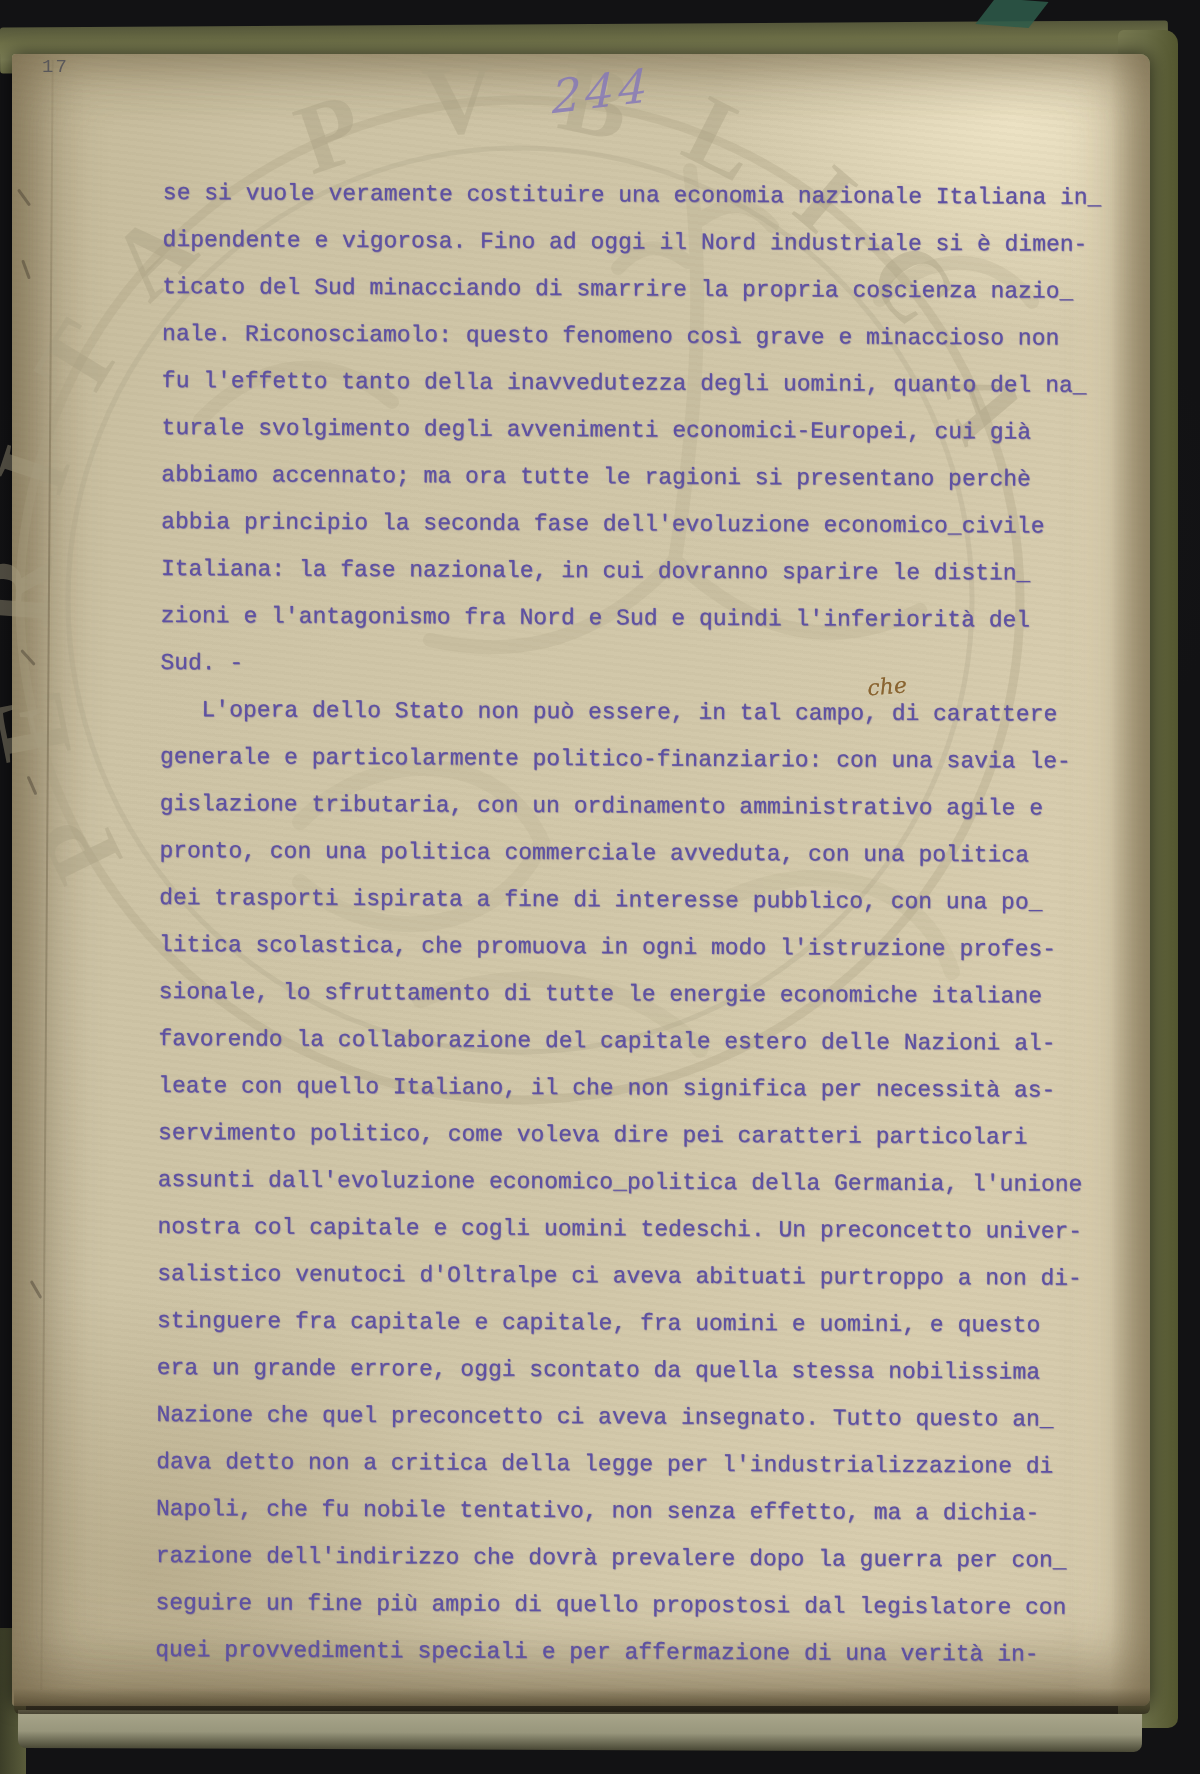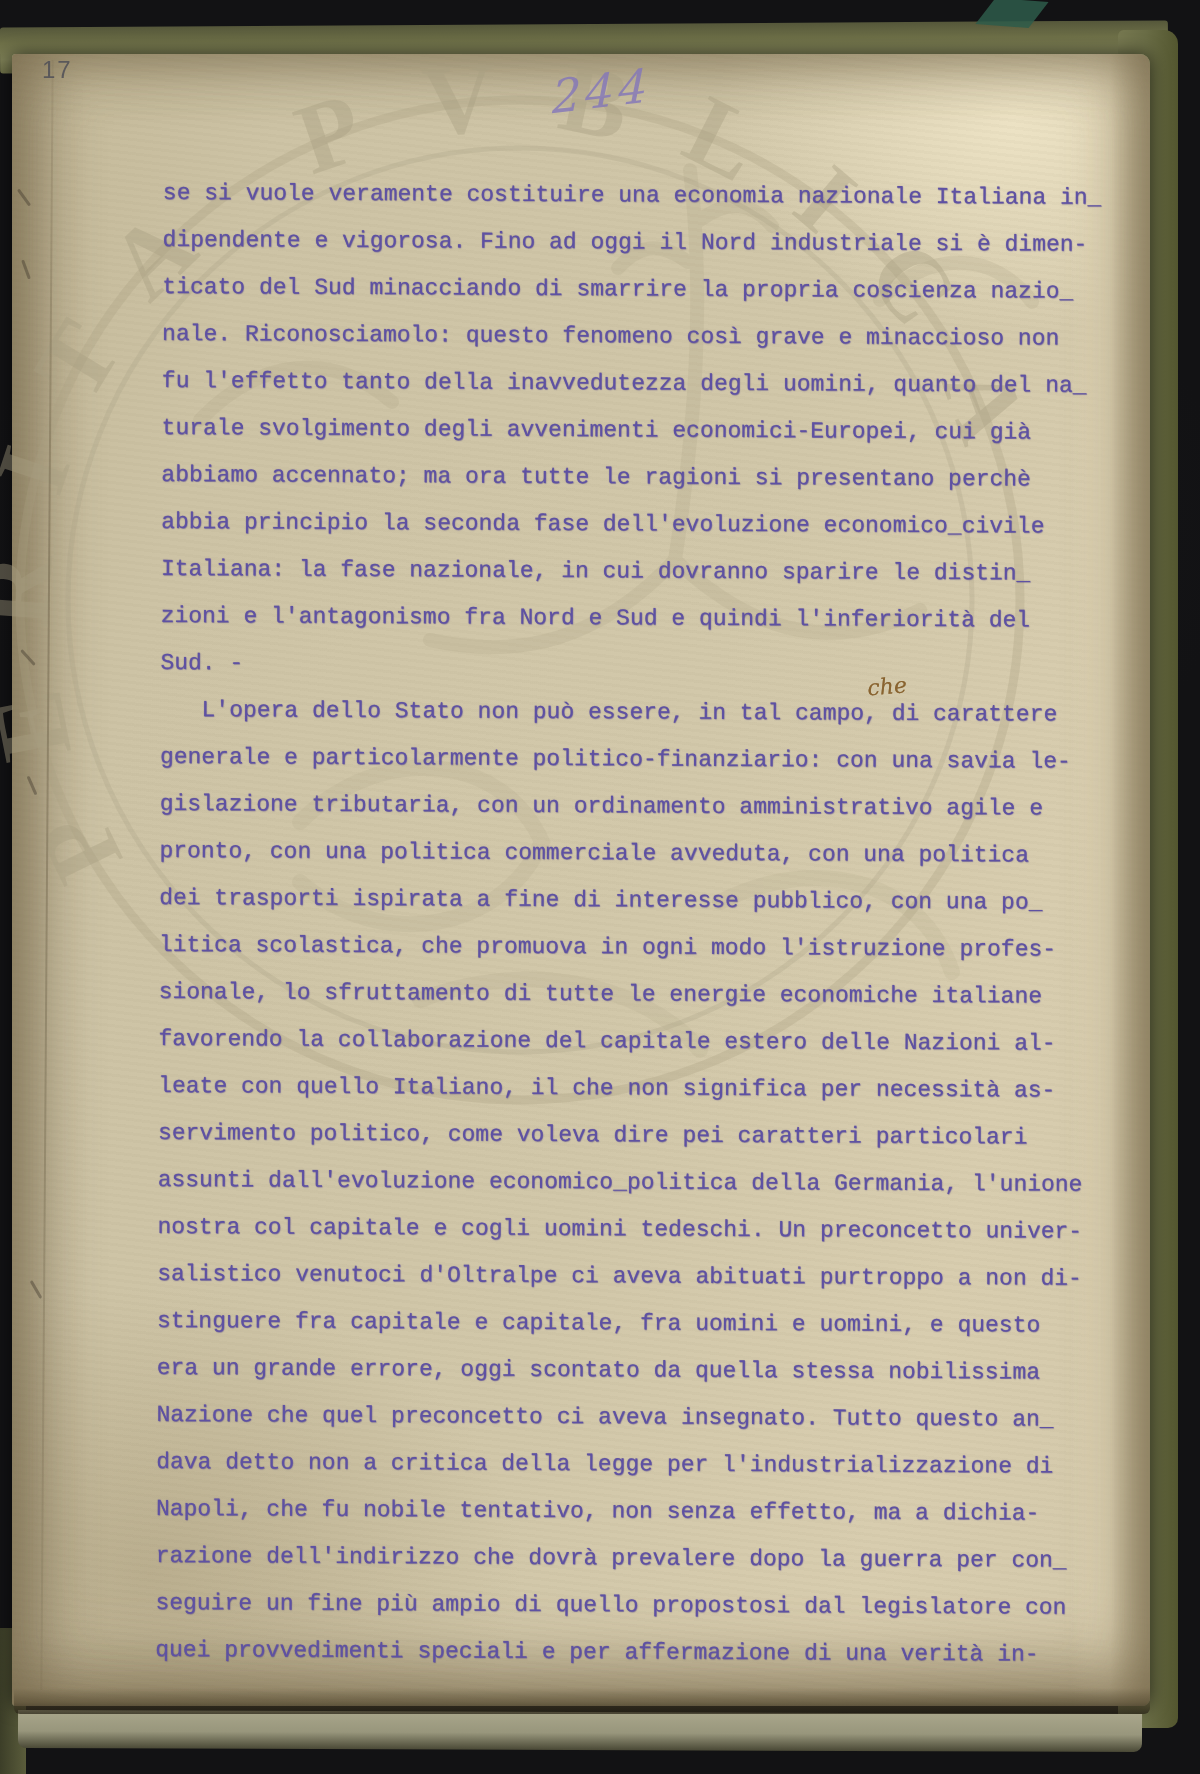--- a/index.html
+++ b/index.html
@@ -69,22 +69,22 @@
   .stitch.s1{left:14px;top:196px;transform:rotate(54deg);}
   .stitch.s2{left:16px;top:268px;transform:rotate(70deg);}
   .stitch.s3{left:18px;top:656px;transform:rotate(48deg);}
   .stitch.s4{left:22px;top:784px;transform:rotate(66deg);}
   .stitch.s5{left:26px;top:1288px;transform:rotate(60deg);}
   
   .seal{position:absolute;left:0;top:0;z-index:3;pointer-events:none;}
   
   .page-number{
     position:absolute;left:42px;top:56px;
-    font-family:Liberation Sans, sans-serif;
-    font-size:24px;letter-spacing:2px;color:#4f4f57;opacity:.85;
+    font-family:Liberation Mono, monospace;
+    font-size:19px;letter-spacing:2px;color:#4f4f57;opacity:.85;
     z-index:5;
   }
   .archival-number{
     position:absolute;left:552px;top:64px;
     font-family:"DejaVu Serif",serif;font-style:italic;
     font-size:46px;color:#8376ba;opacity:.8;
     transform:rotate(-7deg) skewX(-8deg);
     letter-spacing:4px;
     z-index:5;
   }

